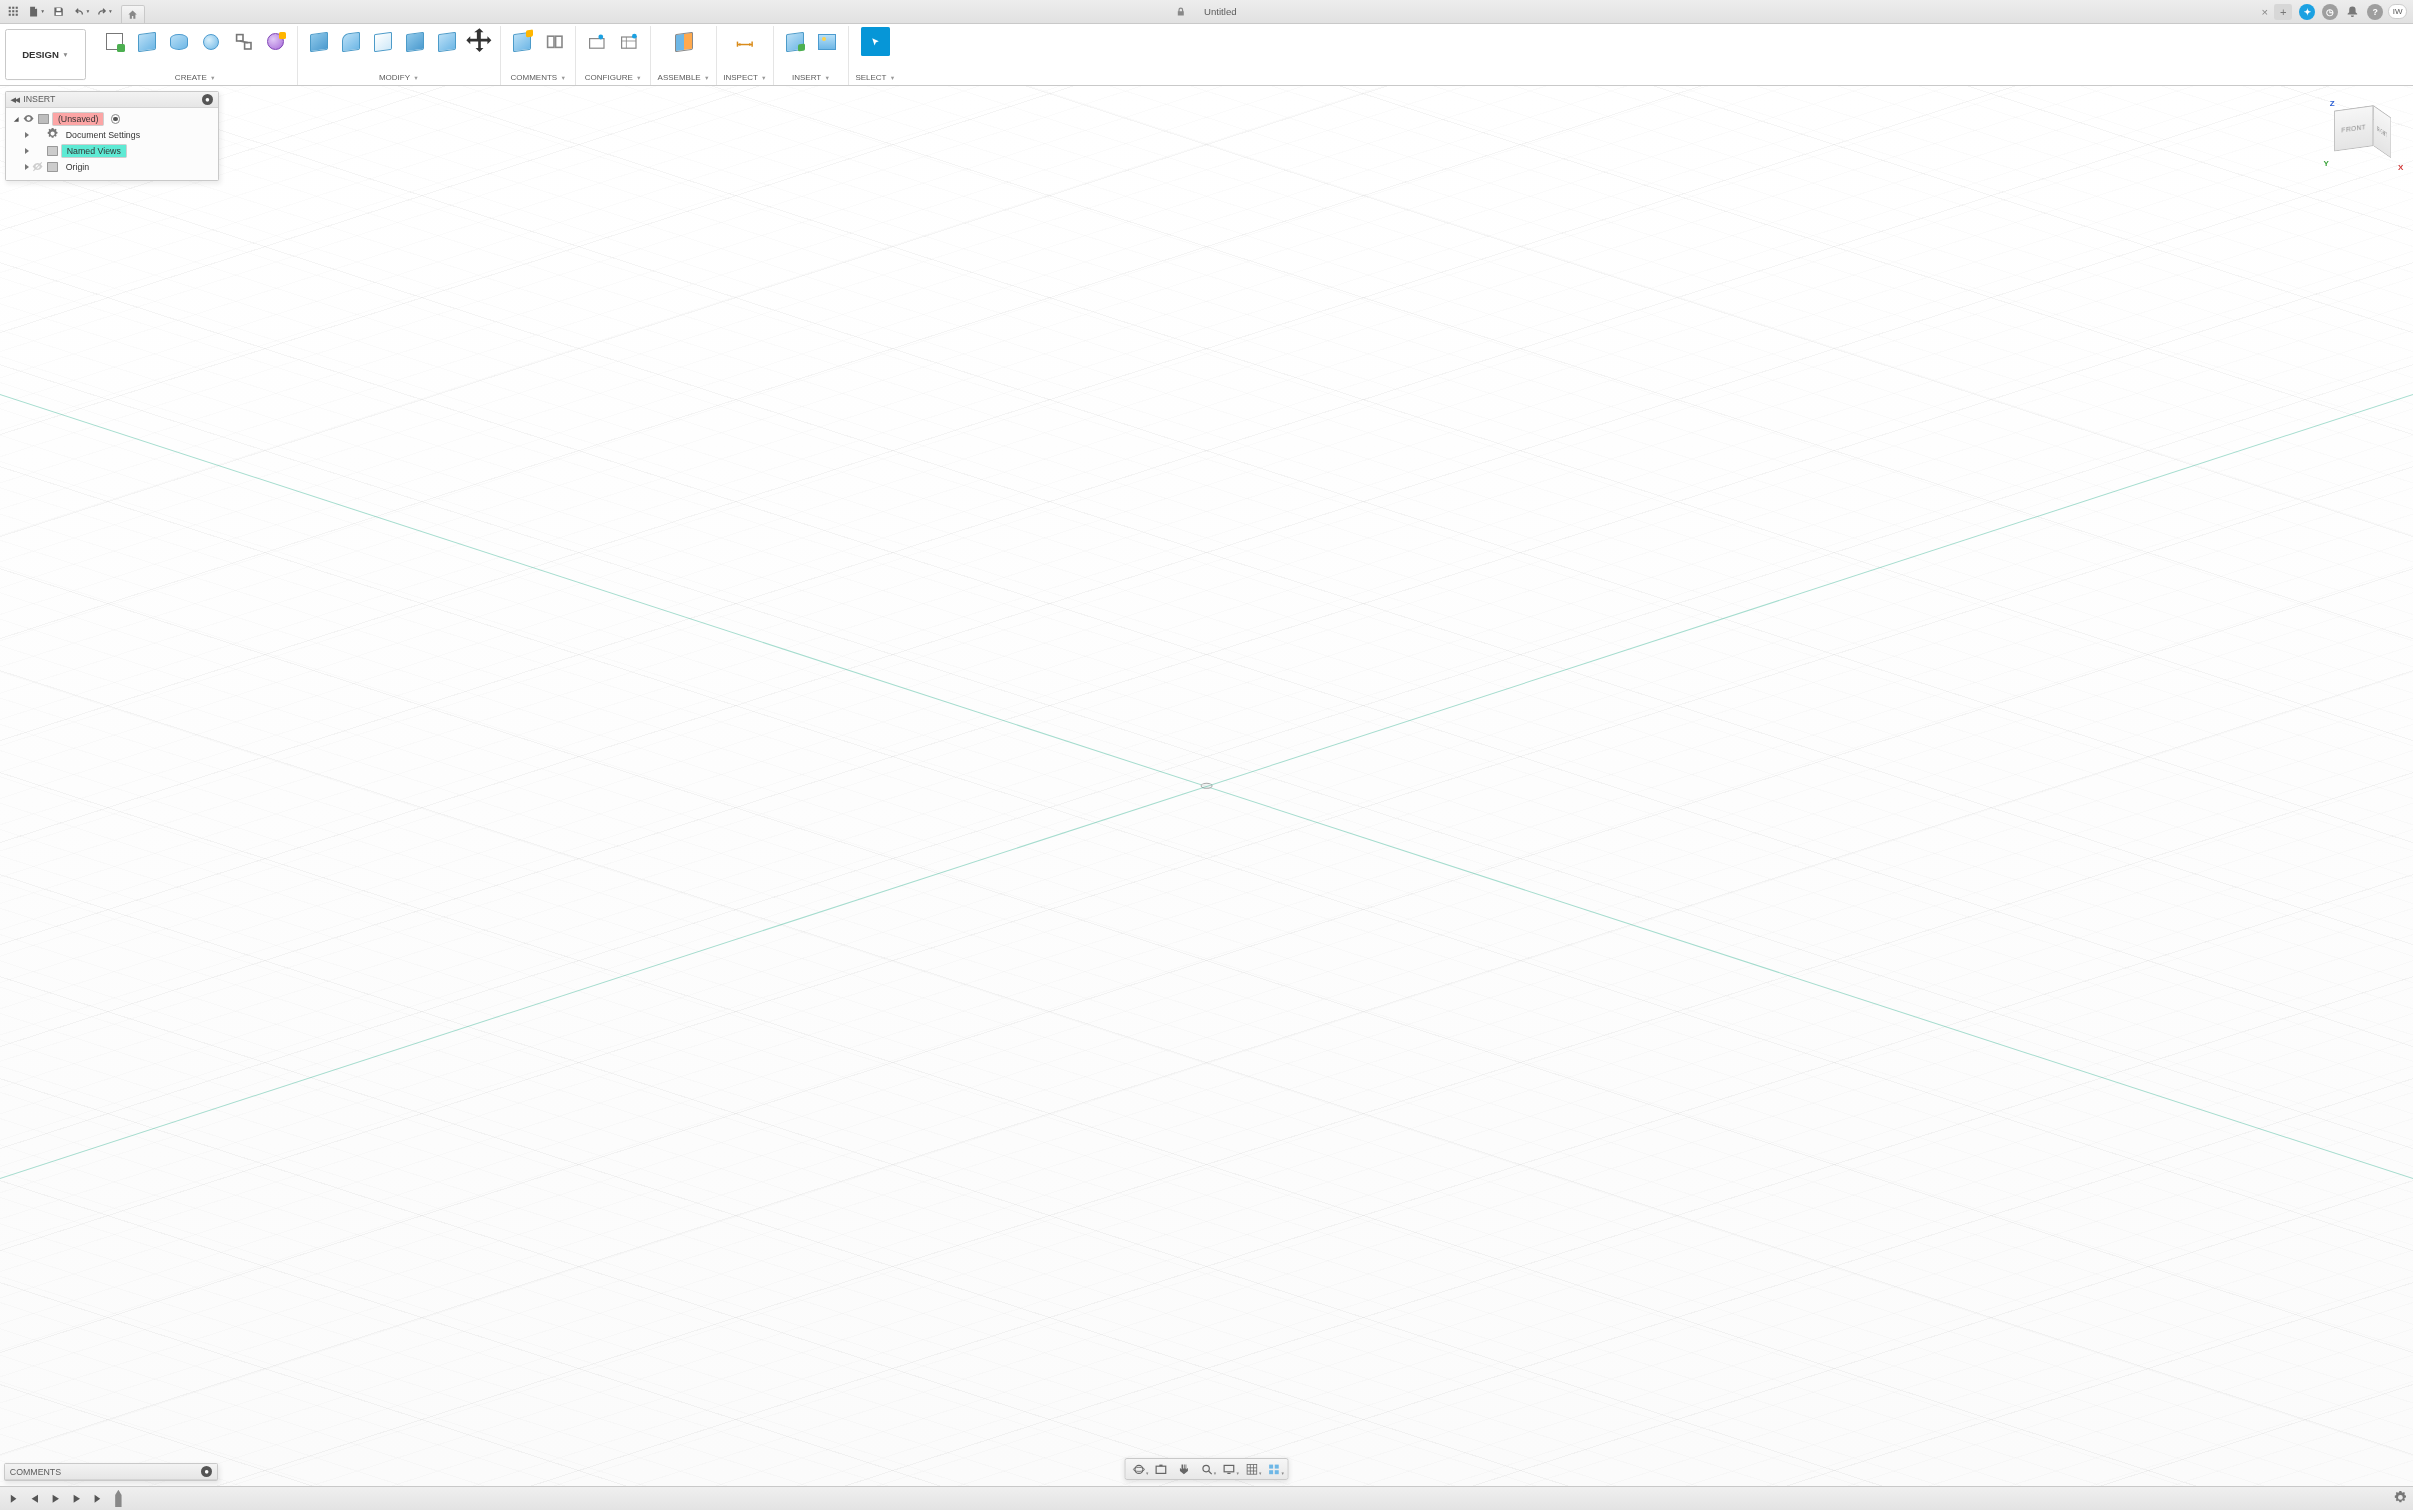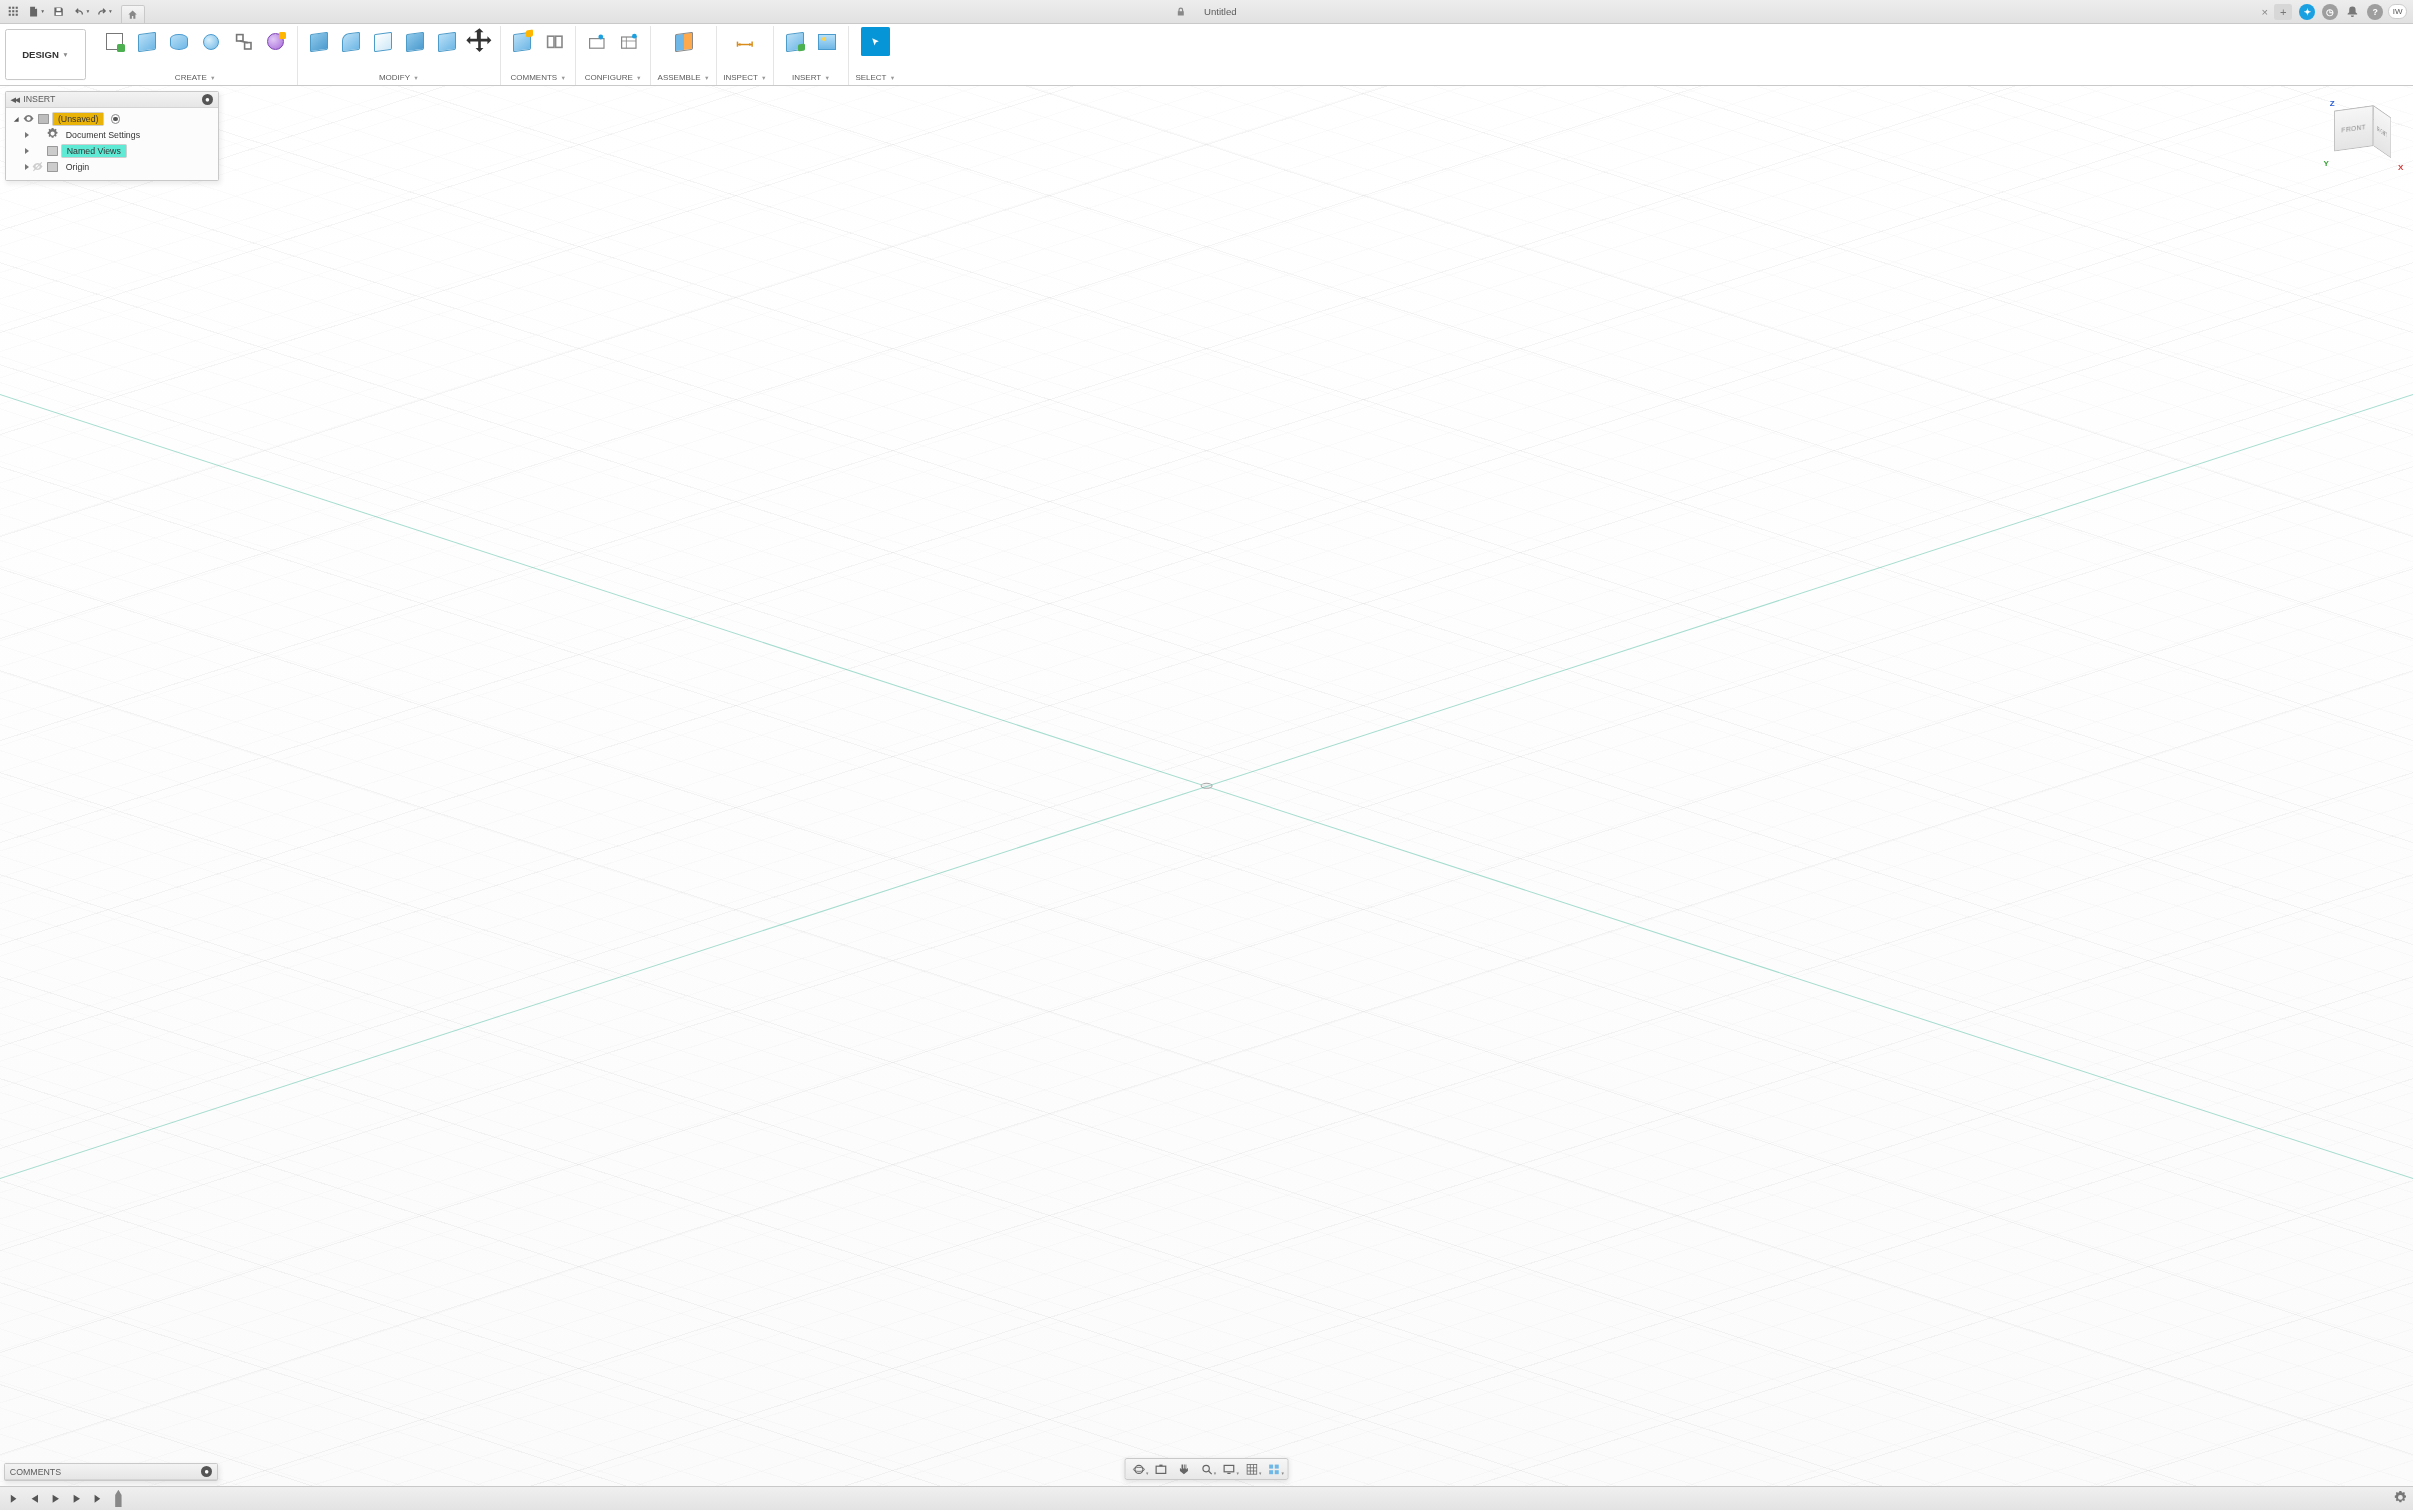--- a/index.html
+++ b/index.html
@@ -188,21 +188,21 @@
     display:flex; align-items:center; height:16px; gap:3.2px; padding:0 1.6px;
     border-radius:1.6px;
   }
   .tree-row.child { padding-left:14.4px; }
   .tree-row .exp { width:8px; font-size:6.4px; color:#555; cursor:pointer; text-align:center;}
   .tree-row .eye { width:11.2px; height:11.2px; color:#777; cursor:pointer; }
   .tree-row .eye.off { opacity:0.35; }
   .tree-row .node-ico { width:11.2px;height:9.6px;background:#bdbdbd;border:0.8px solid #999;border-radius:0.8px;}
   .tree-row .gear-ico svg{width:11.2px;height:11.2px;fill:#777;}
   .tree-row .label { padding:0.8px 4.8px; }
-  .tree-row .label.pill { background:#eab308; border:0.8px solid #cfcfcf; border-radius:1.6px;}
+  .tree-row .label.pill { background:#fca5a5; border:0.8px solid #cfcfcf; border-radius:1.6px;}
   .tree-row .radio { width:9.6px;height:9.6px;border:0.8px solid #888;border-radius:50%;
      display:flex;align-items:center;justify-content:center;margin-left:3.2px;cursor:pointer;}
   .tree-row .radio::after{content:"";width:4.8px;height:4.8px;border-radius:50%;background:#555;}
   .tree-row .triangle { width:0;height:0;border-left:4px solid #777;border-top:3.2px solid transparent;border-bottom:3.2px solid transparent;}
 
   .comments-panel { left:4px; bottom:4.8px; }
 
   
   .view-cube-wrap { position:absolute; right:14.4px; top:14.4px; width:72px;height:72px; }
   .view-cube {

